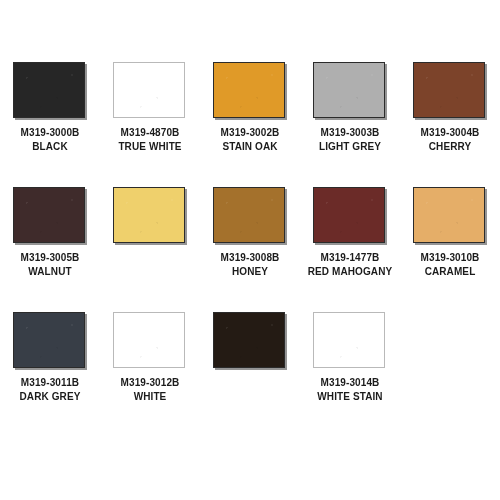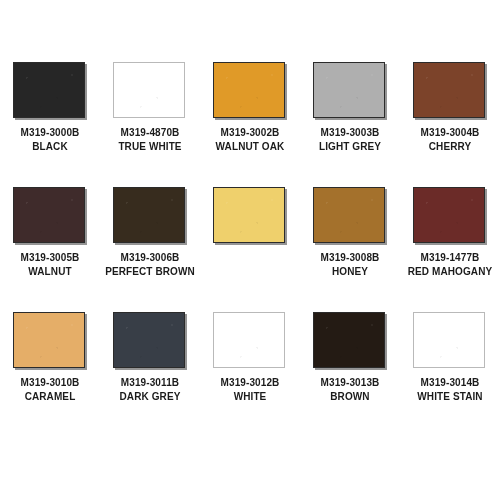--- a/index.html
+++ b/index.html
@@ -113,21 +113,21 @@
           <span class="swatch-code">M319-4870B</span>
           <span class="swatch-name">TRUE WHITE</span>
         </div>
       </div>
       <div class="swatch-cell">
         <div class="swatch-chip-wrap">
           <div class="swatch-chip" style="background-color: rgb(224, 154, 40);"></div>
         </div>
         <div class="swatch-labels">
           <span class="swatch-code">M319-3002B</span>
-          <span class="swatch-name">WALNUT OAK</span>
+          <span class="swatch-name">STAIN OAK</span>
         </div>
       </div>
       <div class="swatch-cell">
         <div class="swatch-chip-wrap">
           <div class="swatch-chip" style="background-color: rgb(175, 175, 175);"></div>
         </div>
         <div class="swatch-labels">
           <span class="swatch-code">M319-3003B</span>
           <span class="swatch-name">LIGHT GREY</span>
         </div>
@@ -145,29 +145,20 @@
         <div class="swatch-chip-wrap">
           <div class="swatch-chip" style="background-color: rgb(63, 43, 43);"></div>
         </div>
         <div class="swatch-labels">
           <span class="swatch-code">M319-3005B</span>
           <span class="swatch-name">WALNUT</span>
         </div>
       </div>
       <div class="swatch-cell">
         <div class="swatch-chip-wrap">
-          <div class="swatch-chip" style="background-color: rgb(55, 44, 30);"></div>
-        </div>
-        <div class="swatch-labels">
-          <span class="swatch-code">M319-3006B</span>
-          <span class="swatch-name">PERFECT BROWN</span>
-        </div>
-      </div>
-      <div class="swatch-cell">
-        <div class="swatch-chip-wrap">
           <div class="swatch-chip" style="background-color: rgb(239, 208, 108);"></div>
         </div>
       </div>
       <div class="swatch-cell">
         <div class="swatch-chip-wrap">
           <div class="swatch-chip" style="background-color: rgb(164, 113, 44);"></div>
         </div>
         <div class="swatch-labels">
           <span class="swatch-code">M319-3008B</span>
           <span class="swatch-name">HONEY</span>
@@ -206,24 +197,20 @@
         </div>
         <div class="swatch-labels">
           <span class="swatch-code">M319-3012B</span>
           <span class="swatch-name">WHITE</span>
         </div>
       </div>
       <div class="swatch-cell">
         <div class="swatch-chip-wrap">
           <div class="swatch-chip" style="background-color: rgb(36, 27, 20);"></div>
         </div>
-        <div class="swatch-labels">
-          <span class="swatch-code">M319-3013B</span>
-          <span class="swatch-name">BROWN</span>
-        </div>
       </div>
       <div class="swatch-cell">
         <div class="swatch-chip-wrap">
           <div class="swatch-chip light-border" style="background-color: rgb(255, 255, 255);"></div>
         </div>
         <div class="swatch-labels">
           <span class="swatch-code">M319-3014B</span>
           <span class="swatch-name">WHITE STAIN</span>
         </div>
       </div>

